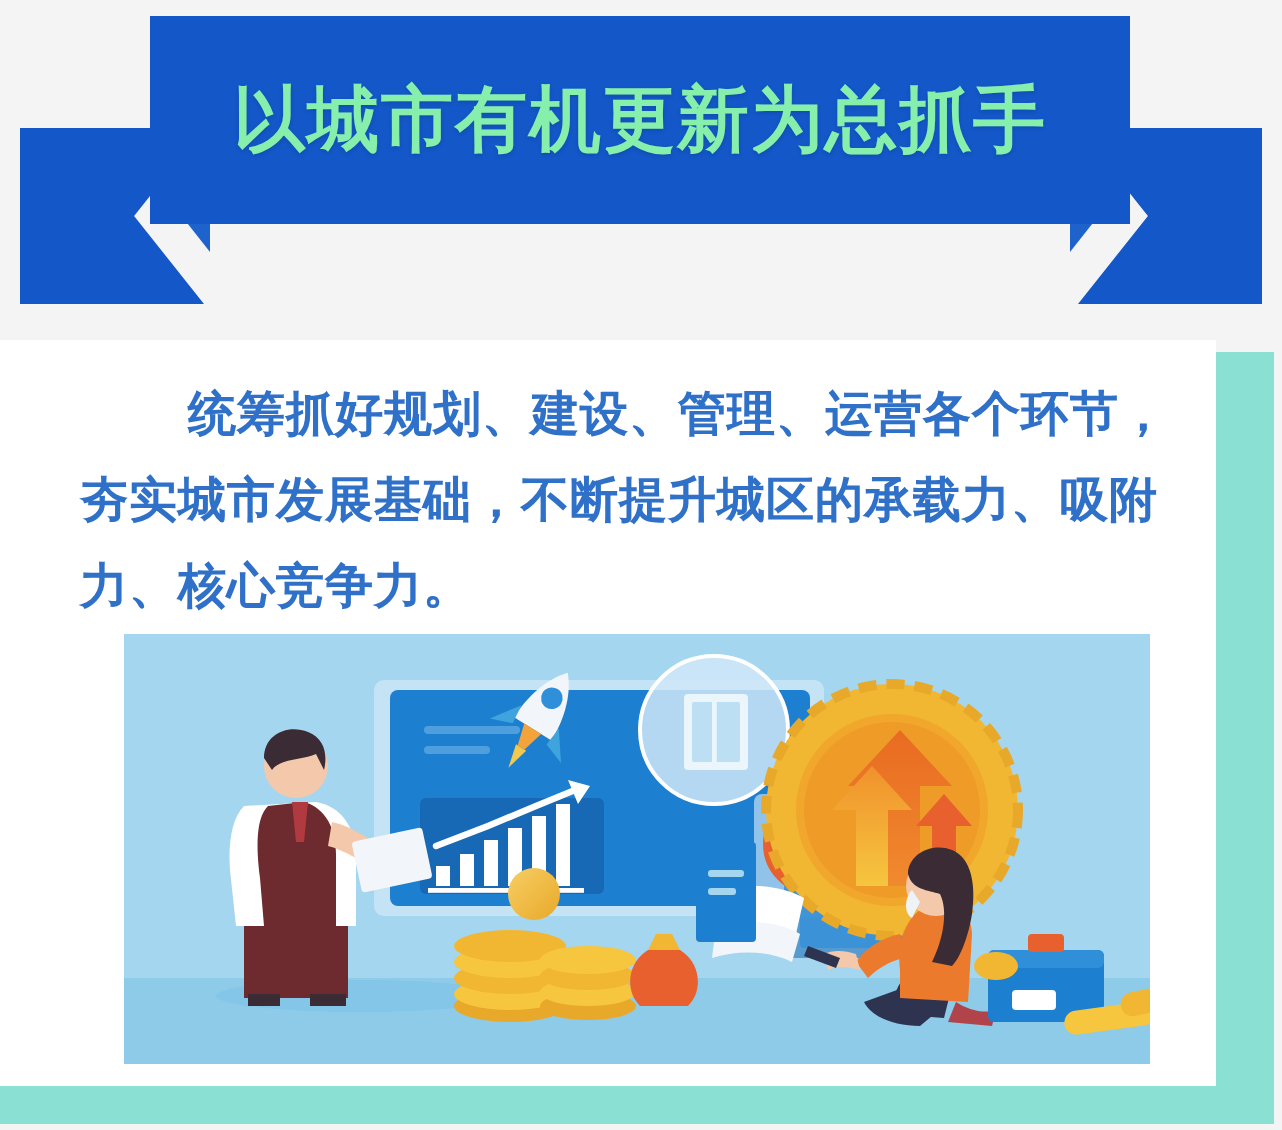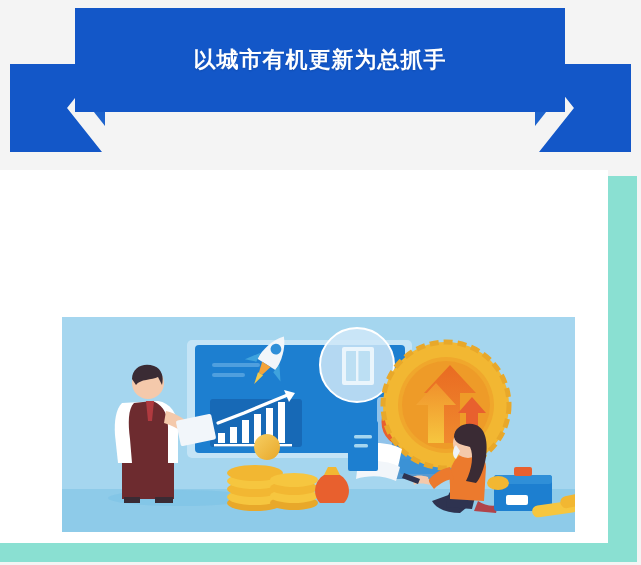--- a/index.html
+++ b/index.html
@@ -47,22 +47,22 @@
   .ribbon-fold.left  { left:75px;  clip-path:polygon(0 0, 100% 0, 100% 100%); }
   .ribbon-fold.right { left:535px; clip-path:polygon(0 0, 100% 0, 0 100%); }
 
   .ribbon-main {
     position:absolute; left:75px; top:8px; width:490px; height:104px;
     background:#1357c8;
     display:flex; flex-direction:column;
     align-items:center; justify-content:center;
   }
   .ribbon-line {
-    color:#ffffff;
-    font-size:22px;
+    color:#86efac;
+    font-size:36px;
     font-weight:bold;
     line-height:1.38;
     letter-spacing:1px;
     white-space:nowrap;
     text-shadow:0 1px 2px rgba(0,0,0,.12);
   }
 
   
   .lead-paragraph {
     position:absolute; left:40px; top:186px; width:545px;
@@ -96,20 +96,21 @@
     <div class="ribbon-tail left"></div>
     <div class="ribbon-tail right"></div>
     <div class="ribbon-fold left"></div>
     <div class="ribbon-fold right"></div>
 
     <div class="ribbon-main">
       <div class="ribbon-line">以城市有机更新为总抓手</div>
     </div>
   </div>
 
+  <div class="lead-paragraph">统筹抓好规划、建设、管理、运营各个环节，夯实城市发展基础，不断提升城区的承载力、吸附力、核心竞争力。</div>
 
   <div class="illustration">
     <svg class="ill-svg" viewBox="0 0 513 215" preserveAspectRatio="none">
       <defs>
         <linearGradient id="coinG" x1="0" y1="0" x2="1" y2="1">
           <stop offset="0%" stop-color="#f7cf63"></stop>
             <stop offset="100%" stop-color="#e8a82a"></stop>
         </linearGradient>
         <linearGradient id="arrG" x1="0" y1="1" x2="0" y2="0">
           <stop offset="0%" stop-color="#f6c63f"></stop>

